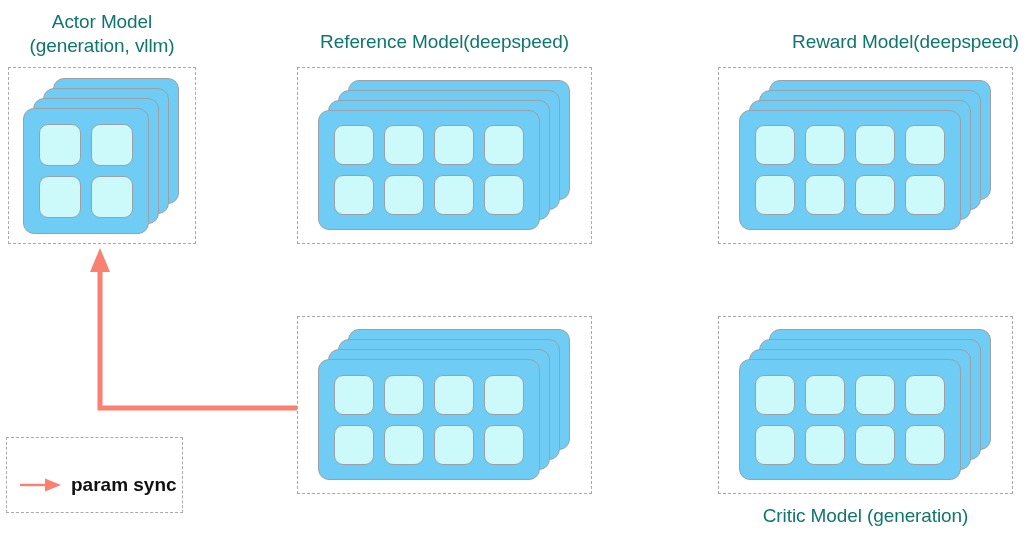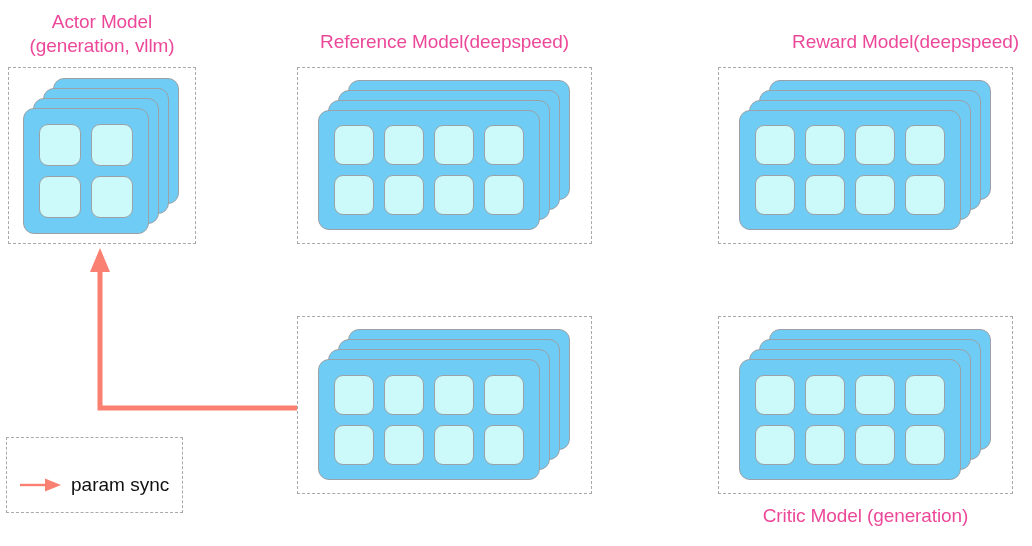--- a/index.html
+++ b/index.html
@@ -27,21 +27,21 @@
     border: 1.6px dashed #a9a9a9;
     background: transparent;
   }
 
   
   .title {
     position: absolute;
     text-align: center;
     font-size: 19px;
     line-height: 24px;
-    color: #ec4899;
+    color: #0f766e;
     white-space: pre-line;
     letter-spacing: -0.1px;
   }
 
   
   .stack {
     position: absolute;
   }
   .card {
     position: absolute;
@@ -80,20 +80,21 @@
     box-sizing: border-box;
     border: 1.6px dashed #a9a9a9;
     display: flex;
     align-items: center;
   }
   .legend-row {
     display: flex;
     align-items: center;
     margin-top: 20px;
     padding-left: 12px;
+    font-weight: bold;
   }
   .legend-arrow {
     width: 44px;
     height: 14px;
     flex: 0 0 auto;
   }
   .legend-label {
     font-size: 19px;
     color: #111111;
     margin-left: 8px;

